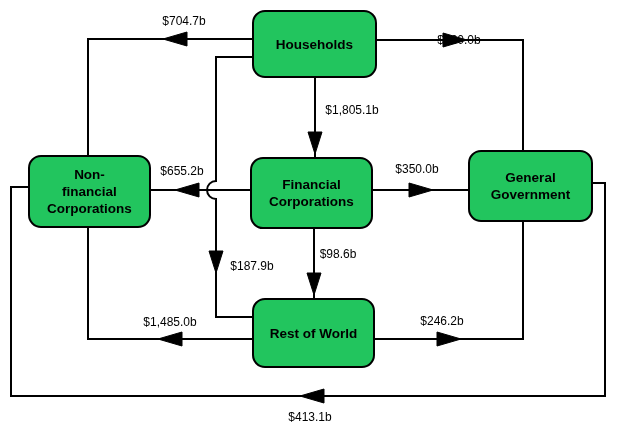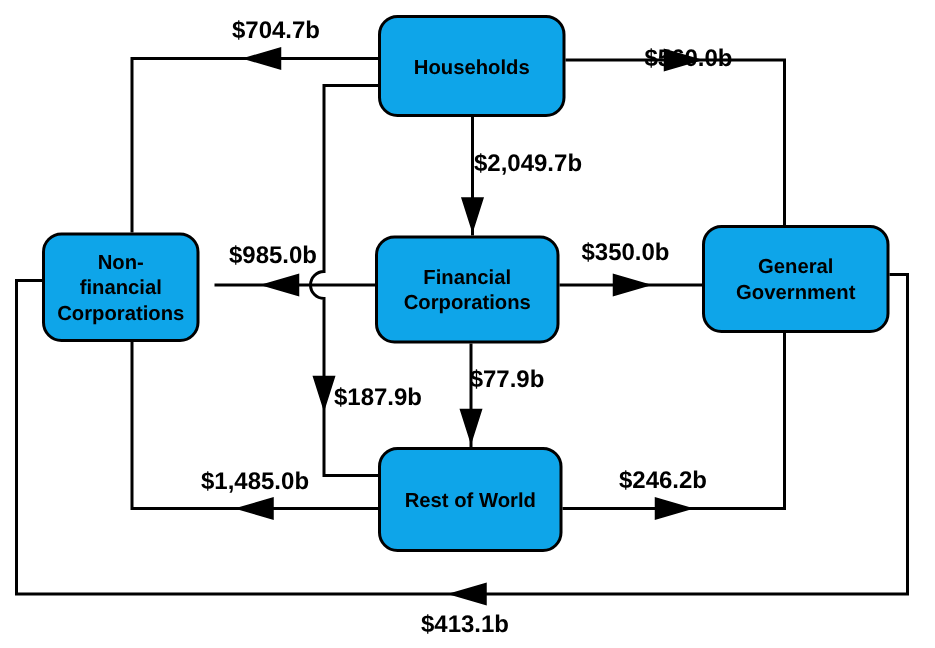--- a/index.html
+++ b/index.html
@@ -4,28 +4,28 @@
 <style>
   html, body { margin:0; padding:0; background:#ffffff; }
   .canvas {
     position:relative; width:623px; height:432px; background:#ffffff;
     font-family:"Liberation Sans", sans-serif; color:#000000; overflow:hidden;
   }
   .canvas svg { position:absolute; left:0; top:0; }
   .flow-line { stroke:#000000; stroke-width:2; fill:none; }
   .arrow-head { fill:#000000; stroke:#000000; stroke-width:1; }
   .node {
-    position:absolute; box-sizing:border-box; background:#0ea5e9;
+    position:absolute; box-sizing:border-box; background:#22c55e;
     border:2px solid #000000; border-radius:13px;
     display:flex; flex-direction:column; align-items:center; justify-content:center;
     text-align:center; font-weight:bold; font-size:13.5px; line-height:17px;
   }
   .amount {
     position:absolute; transform:translate(-50%,-50%);
-    font-weight:bold; font-size:16px; white-space:nowrap;
+    font-weight:normal; font-size:12px; white-space:nowrap;
   }
 </style>
 </head>
 <body>
 
 <div class="canvas">
 
   <svg width="623" height="432" viewBox="0 0 623 432">
 
     <path class="flow-line" d="M252 39 H88 V155"></path>
@@ -56,21 +56,21 @@
     <polygon class="arrow-head" points="461,339 437,332 437,346"></polygon>
 
     <path class="flow-line" d="M593 183 H605 V396 H11 V187 H28"></path>
     <polygon class="arrow-head" points="300,396 324,389 324,403"></polygon>
   </svg>
 
   <div class="node" style="left:252px; top:10px; width:125px; height:68px;">
     <div>Households</div>
   </div>
 
-  <div class="node" style="left:28px; top:155px; width:105px; height:73px;">
+  <div class="node" style="left:28px; top:155px; width:123px; height:73px;">
     <div>Non-</div>
     <div>financial</div>
     <div>Corporations</div>
   </div>
 
   <div class="node" style="left:250px; top:157px; width:123px; height:72px;">
     <div>Financial</div>
     <div>Corporations</div>
   </div>
 
@@ -80,27 +80,27 @@
 
   <div class="node" style="left:468px; top:150px; width:125px; height:72px;">
     <div>General</div>
     <div>Government</div>
   </div>
 
   <div class="amount" style="left:184px; top:21px;">$704.7b</div>
 
   <div class="amount" style="left:459px; top:24px;margin-top:16px;">$560.0b</div>
 
-  <div class="amount" style="left:352px; top:110px;">$2,049.7b</div>
+  <div class="amount" style="left:352px; top:110px;">$1,805.1b</div>
 
-  <div class="amount" style="left:182px; top:171px;">$985.0b</div>
+  <div class="amount" style="left:182px; top:171px;">$655.2b</div>
 
   <div class="amount" style="left:417px; top:169px;">$350.0b</div>
 
-  <div class="amount" style="left:338px; top:254px;">$77.9b</div>
+  <div class="amount" style="left:338px; top:254px;">$98.6b</div>
 
   <div class="amount" style="left:252px; top:266px;">$187.9b</div>
 
   <div class="amount" style="left:170px; top:322px;">$1,485.0b</div>
 
   <div class="amount" style="left:442px; top:321px;text-align:center;">$246.2b</div>
 
   <div class="amount" style="left:310px; top:417px;">$413.1b</div>
 
 </div>

